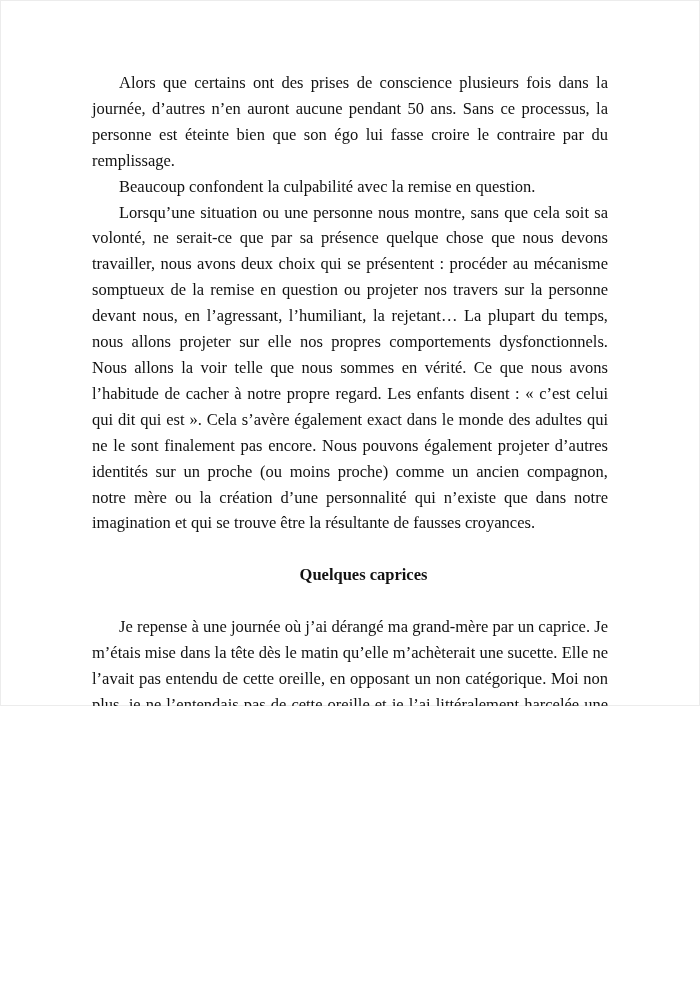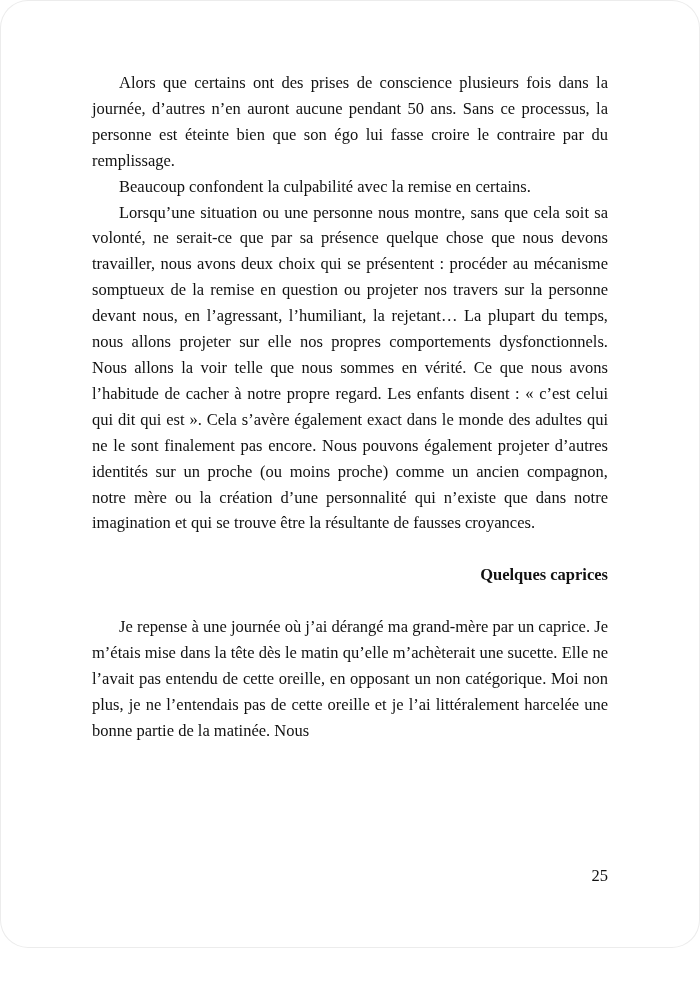--- a/index.html
+++ b/index.html
@@ -3,63 +3,62 @@
 <meta charset="utf-8">
 <style>
   html, body {
     margin: 0;
     padding: 0;
     background: #ffffff;
   }
   .page {
     position: relative;
     width: 700px;
-    height: 948px;
+    height: 706px;
     box-sizing: border-box;
     background: #ffffff;
     box-shadow: inset 0 0 0 1px #ececec;
     padding: 70px 92px 0 92px;
     font-family: "Liberation Serif", "DejaVu Serif", serif;
     font-size: 16.5px;
     line-height: 25.9px;
     color: #111111;
     overflow: hidden;
-    border-radius: 28px;
   }
   .para {
     margin: 0;
     text-indent: 27px;
     text-align: justify;
   }
   .para strong {
     font-weight: bold;
   }
   .heading {
     margin: 26px 0 26px 0;
     font-weight: bold;
     text-indent: 27px;
-    text-align: right;
+    text-align: center;
   }
   .page-number {
     position: absolute;
     top: 863px;
     right: 92px;
     font-size: 16.5px;
     color: #111111;
   }
 </style>
 </head>
 <body>
 
 <div class="page">
 
   <p class="para">Alors que certains ont des prises de conscience plusieurs fois dans la journée, d’autres n’en auront aucune pendant 50 ans. Sans ce processus, la personne est éteinte bien que son égo lui fasse croire le contraire par du remplissage.</p>
 
 
-  <p class="para">Beaucoup confondent la culpabilité avec la remise en certains.</p>
+  <p class="para">Beaucoup confondent la culpabilité avec la remise en question.</p>
 
   <p class="para">Lorsqu’une situation ou une personne nous montre, sans que cela soit sa volonté, ne serait-ce que par sa présence quelque chose que nous devons travailler, nous avons deux choix qui se présentent&nbsp;: procéder au mécanisme somptueux de la remise en question ou projeter nos travers sur la personne devant nous, en l’agressant, l’humiliant, la rejetant… La plupart du temps, nous allons projeter sur elle nos propres comportements dysfonctionnels. Nous allons la voir telle que nous sommes en vérité. Ce que nous avons l’habitude de cacher à notre propre regard. Les enfants disent&nbsp;: «&nbsp;c’est celui qui dit qui est&nbsp;». Cela s’avère également exact dans le monde des adultes qui ne le sont finalement pas encore. Nous pouvons également projeter d’autres identités sur un proche (ou moins proche) comme un ancien compagnon, notre mère ou la création d’une personnalité qui n’existe que dans notre imagination et qui se trouve être la résultante de fausses croyances.</p>
 
 
 
   <p class="para heading">Quelques caprices</p>
 
   <p class="para">Je repense à une journée où j’ai dérangé ma grand-mère par un caprice. Je m’étais mise dans la tête dès le matin qu’elle m’achèterait une sucette. Elle ne l’avait pas entendu de cette oreille, en opposant un non catégorique. Moi non plus, je ne l’entendais pas de cette oreille et je l’ai littéralement harcelée une bonne partie de la matinée. Nous</p>
 
   <div class="page-number">25</div>

